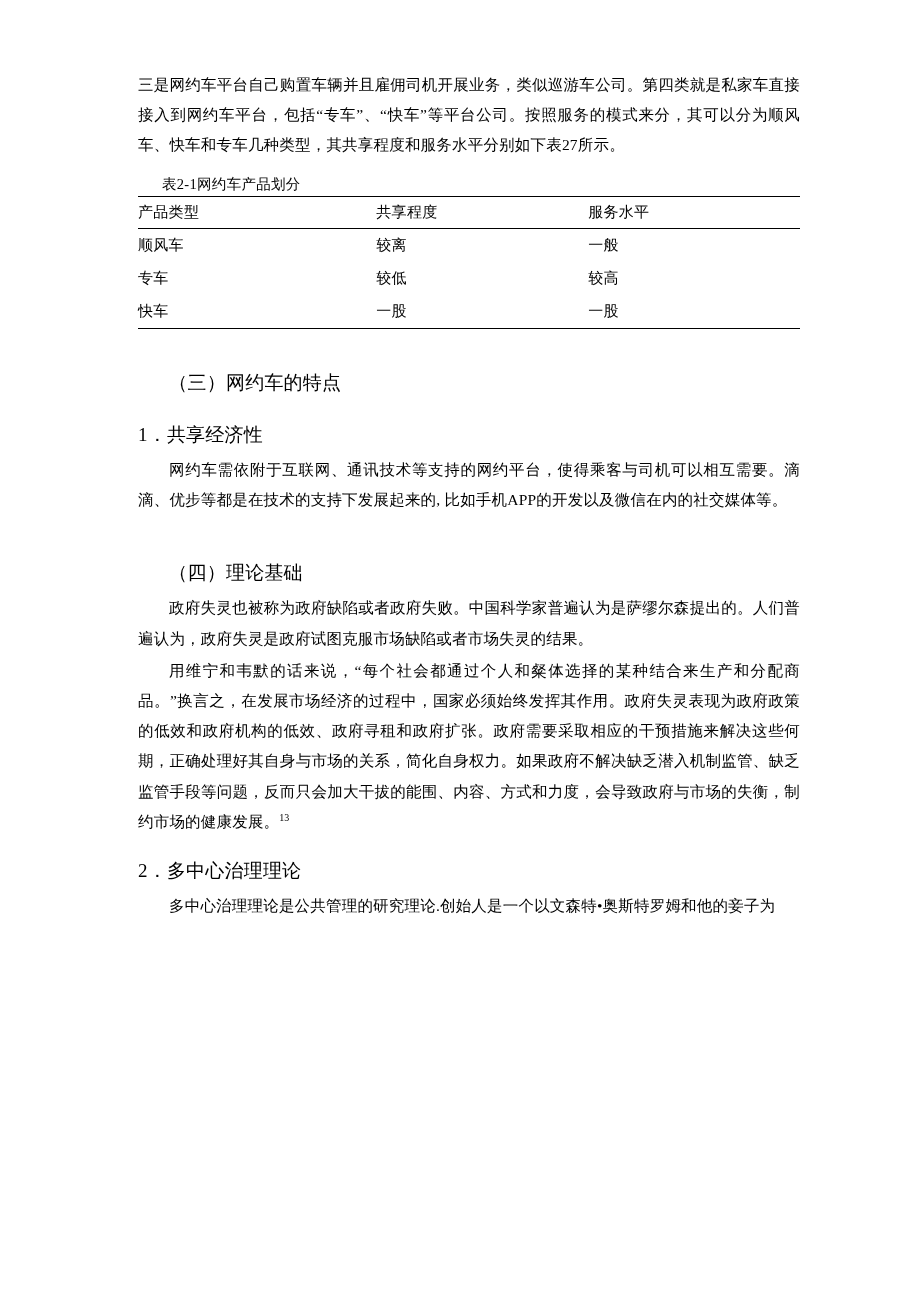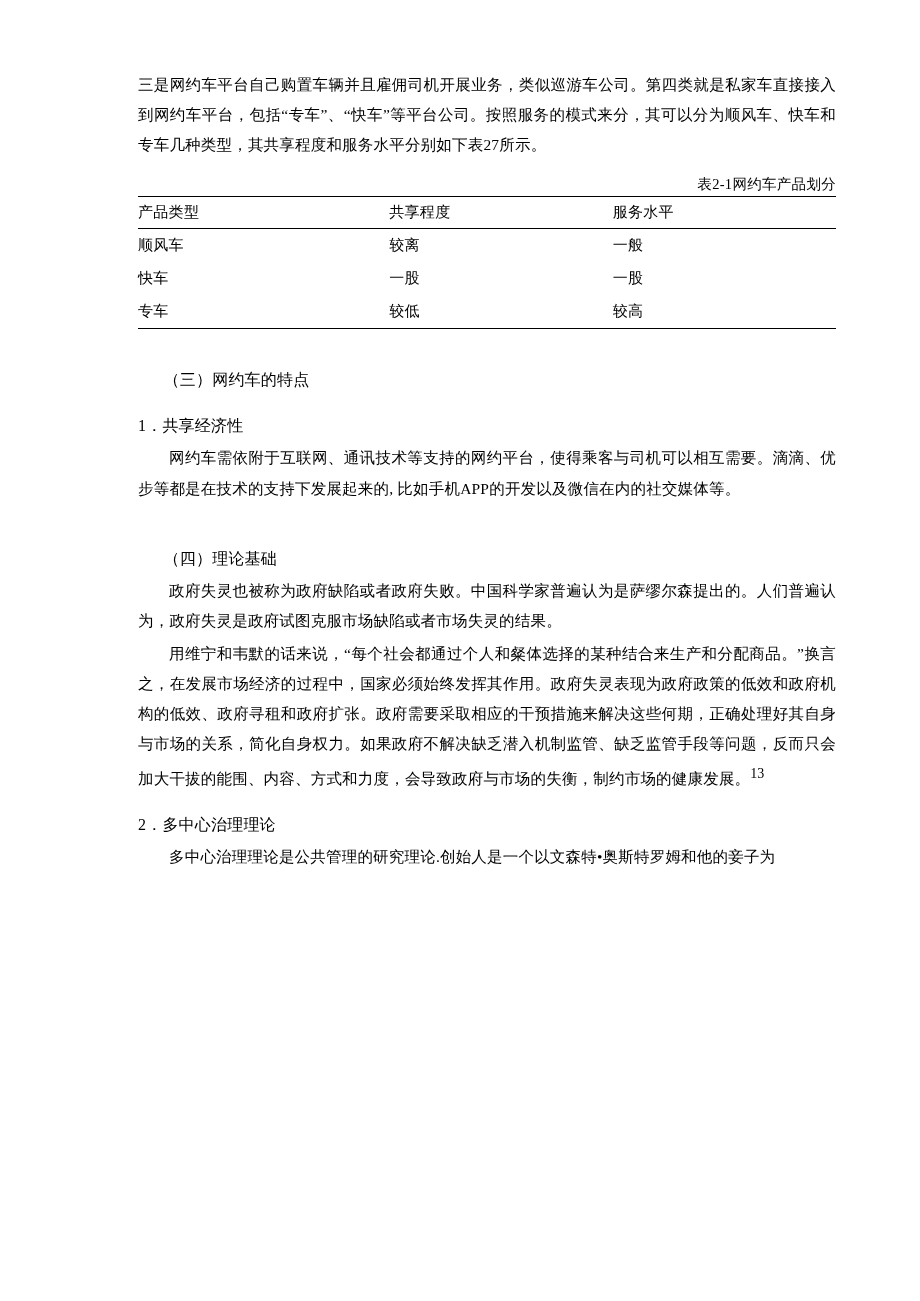--- a/index.html
+++ b/index.html
@@ -10,39 +10,38 @@
   body {
     font-family: "Liberation Serif", "DejaVu Serif", serif;
     color: #000000;
   }
   .page {
     width: 920px;
     height: 1301px;
     position: relative;
     background: #ffffff;
     box-sizing: border-box;
-    padding: 70px 84px 40px 138px;
+    padding: 70px 120px 40px 138px;
     overflow: hidden;
   }
   .para {
     font-size: 15.5px;
     line-height: 1.95;
     text-align: justify;
     text-justify: inter-ideograph;
     margin: 0 0 2px 0;
     letter-spacing: 0.2px;
   }
   .indent2 {
     text-indent: 2em;
   }
   .table-caption {
     font-size: 14.5px;
     margin: 14px 0 2px 24px;
     letter-spacing: 0.3px;
-    text-align: right;
   }
   table.doc-table {
     width: 100%;
     border-collapse: collapse;
     font-size: 15px;
     margin-bottom: 10px;
   }
   table.doc-table th,
   table.doc-table td {
     text-align: left;
@@ -58,35 +57,35 @@
     margin-top: 36px;
   }
   table.doc-table tbody tr:last-child td {
     border-bottom: 1.6px solid #000;
   }
   table.doc-table col.c1 { width: 36%; }
   table.doc-table col.c2 { width: 32%; }
   table.doc-table col.c3 { width: 32%; }
 
   .heading {
-    font-size: 16px;
+    font-size: 19px;
     line-height: 1.9;
     margin: 16px 0 2px 0;
     letter-spacing: 0.2px;
   }
   .heading.centeredish {
     text-indent: 1.6em;
   }
   .heading.numbered {
     text-indent: 0;
   }
   .spacer-sm { height: 10px; }
   .spacer-md { height: 22px; }
   .sup {
-    font-size: 14px;
+    font-size: 10px;
     vertical-align: super;
     letter-spacing: 0;
   }
 </style>
 </head>
 <body>
 
 <div class="page">
 
   <p class="para">三是网约车平台自己购置车辆并且雇佣司机开展业务，类似巡游车公司。第四类就是私家车直接接入到网约车平台，包括“专车”、“快车”等平台公司。按照服务的模式来分，其可以分为顺风车、快车和专车几种类型，其共享程度和服务水平分别如下表27所示。</p>
@@ -106,28 +105,28 @@
         <th>服务水平</th>
       </tr>
     </thead>
     <tbody>
       <tr>
         <td>顺风车</td>
         <td>较离</td>
         <td>一般</td>
       </tr>
       <tr>
+        <td>专车</td>
+        <td>较低</td>
+        <td>较高</td>
+      </tr>
+      <tr>
         <td>快车</td>
         <td>一股</td>
         <td>一股</td>
-      </tr>
-      <tr>
-        <td>专车</td>
-        <td>较低</td>
-        <td>较高</td>
       </tr>
     </tbody>
   </table>
 
   <div class="spacer-sm"></div>
 
   <p class="heading centeredish">（三）网约车的特点</p>
 
   <p class="heading numbered">1．共享经济性</p>
 

